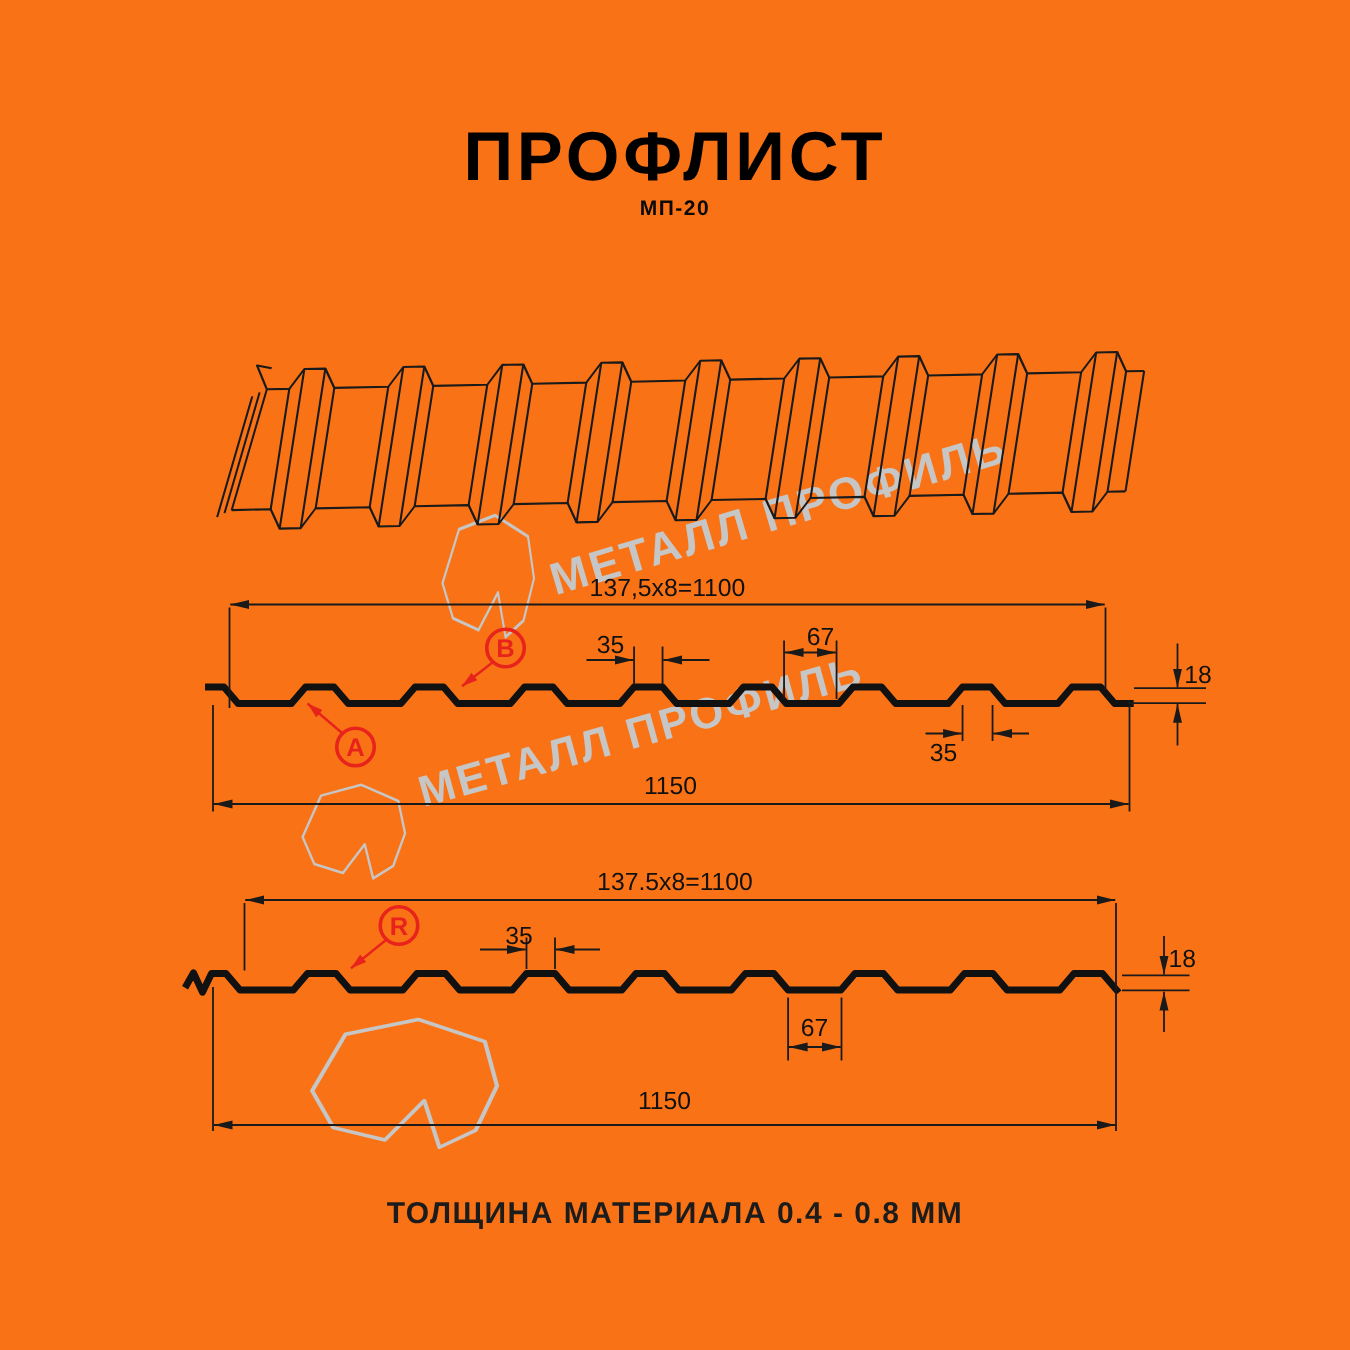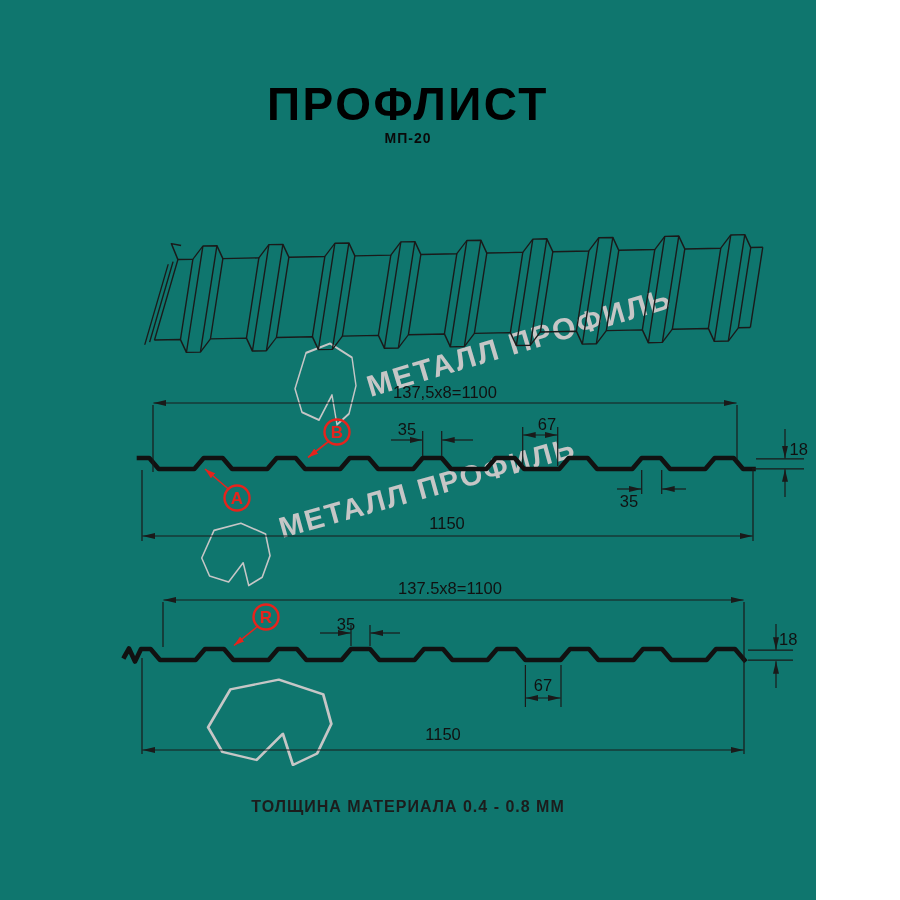--- a/index.html
+++ b/index.html
@@ -1,21 +1,21 @@
 <!DOCTYPE html>
 <html><head>
 <meta charset="utf-8">
 <style>
   html,body{margin:0;padding:0;background:#fff;}
-  .page{position:relative;width:816px;height:900px;background:#0f766e;overflow:hidden;
+  .page{position:relative;width:900px;height:900px;background:#f97316;overflow:hidden;
         font-family:"Liberation Sans",sans-serif;color:#000;}
   .abs{position:absolute;left:0;width:100%;text-align:center;line-height:1;}
   .title{top:81px;font-size:46px;font-weight:800;letter-spacing:2.5px;color:#000;}
   .subtitle{top:131px;font-size:14px;font-weight:700;letter-spacing:1px;color:#0a0a0a;}
-  .footer{top:799px;font-size:16px;font-weight:700;letter-spacing:1px;color:#1c1c1c;}
+  .footer{top:799px;font-size:20px;font-weight:700;letter-spacing:1px;color:#1c1c1c;}
   svg{position:absolute;top:0;left:0;}
   .prof{stroke:#111;stroke-width:4.6;fill:none;stroke-linejoin:round;stroke-linecap:square;}
   .thin{stroke:#1a1a1a;stroke-width:1.2;fill:none;}
   .t3d{stroke:#1a1a1a;stroke-width:1.4;fill:none;}
   .dim{font-size:16.5px;fill:#111;text-anchor:middle;font-family:"Liberation Sans",sans-serif;}
   .dimL{font-size:16.5px;fill:#111;text-anchor:start;font-family:"Liberation Sans",sans-serif;}
   .redmark{stroke:#e7231c;stroke-width:2.4;fill:none;}
   .redletter{font-size:17px;font-weight:700;fill:#e7231c;text-anchor:middle;
              font-family:"Liberation Sans",sans-serif;}
   .redlead{stroke:#e7231c;stroke-width:1.6;fill:none;}

